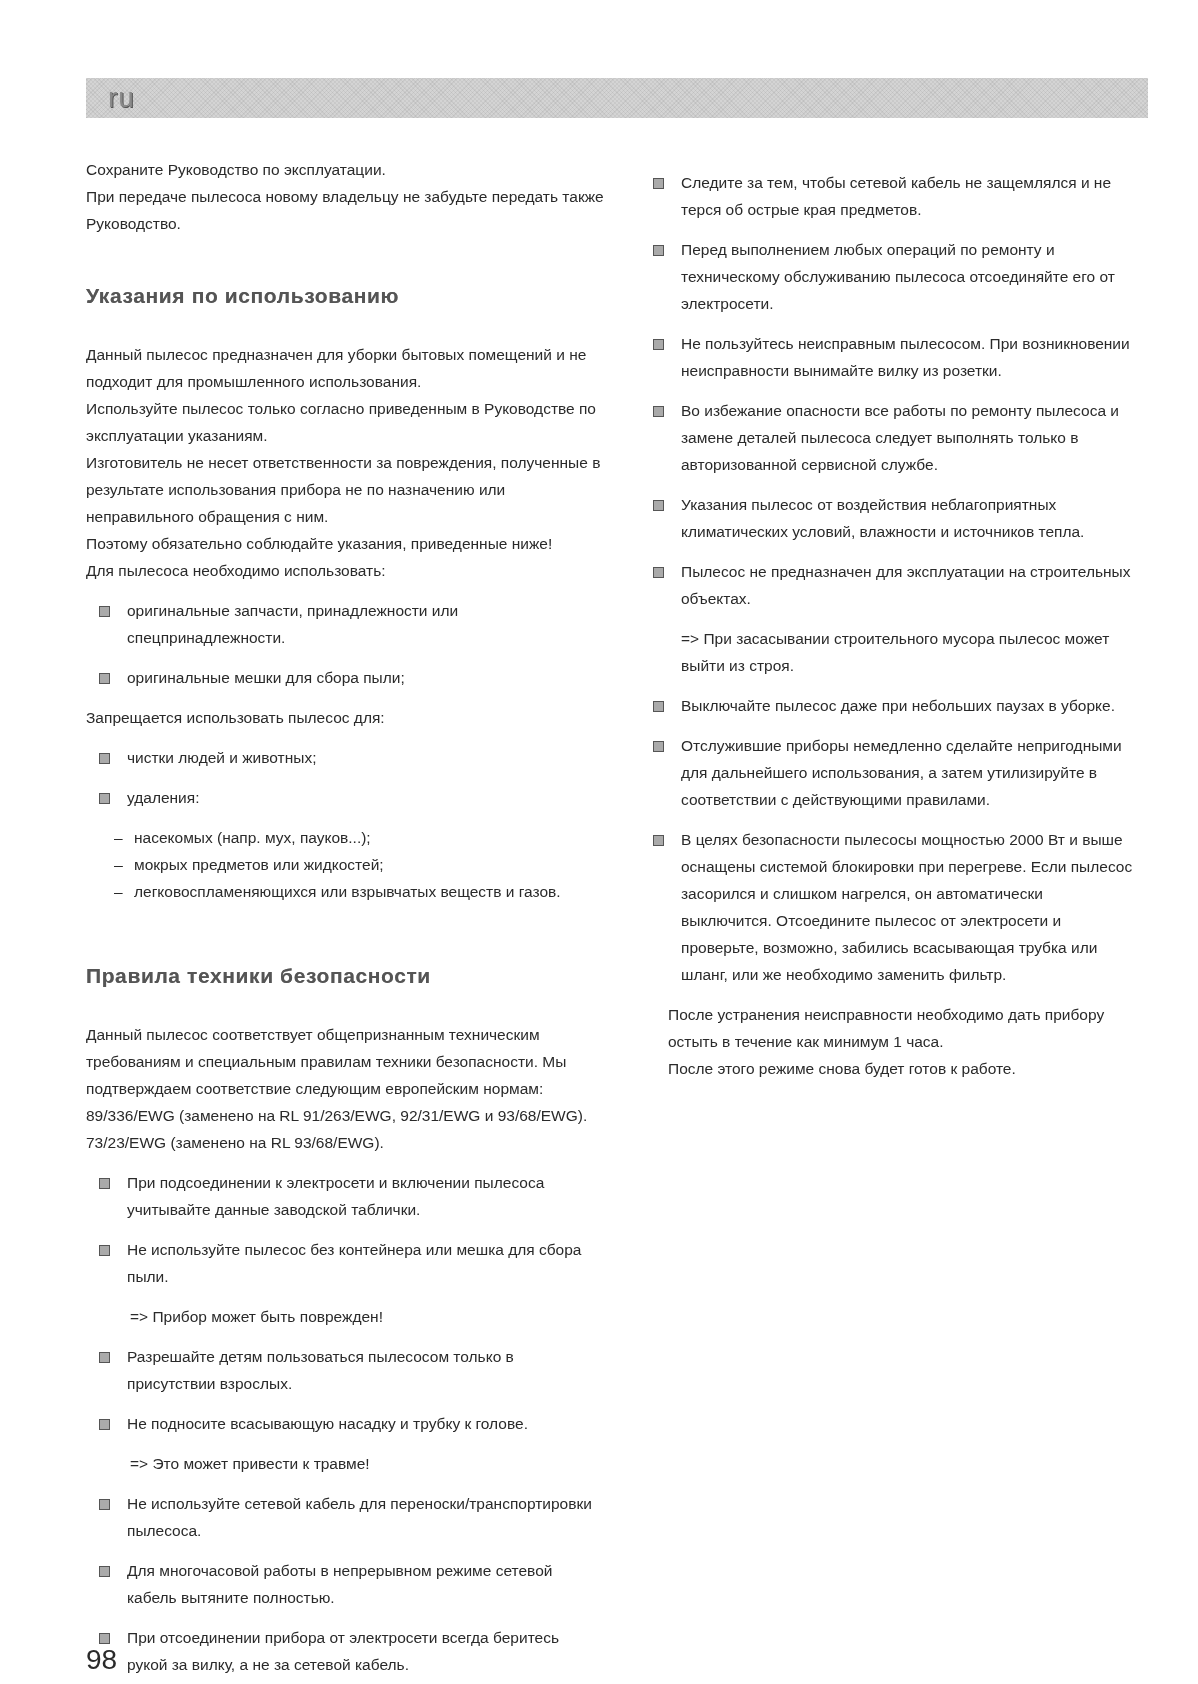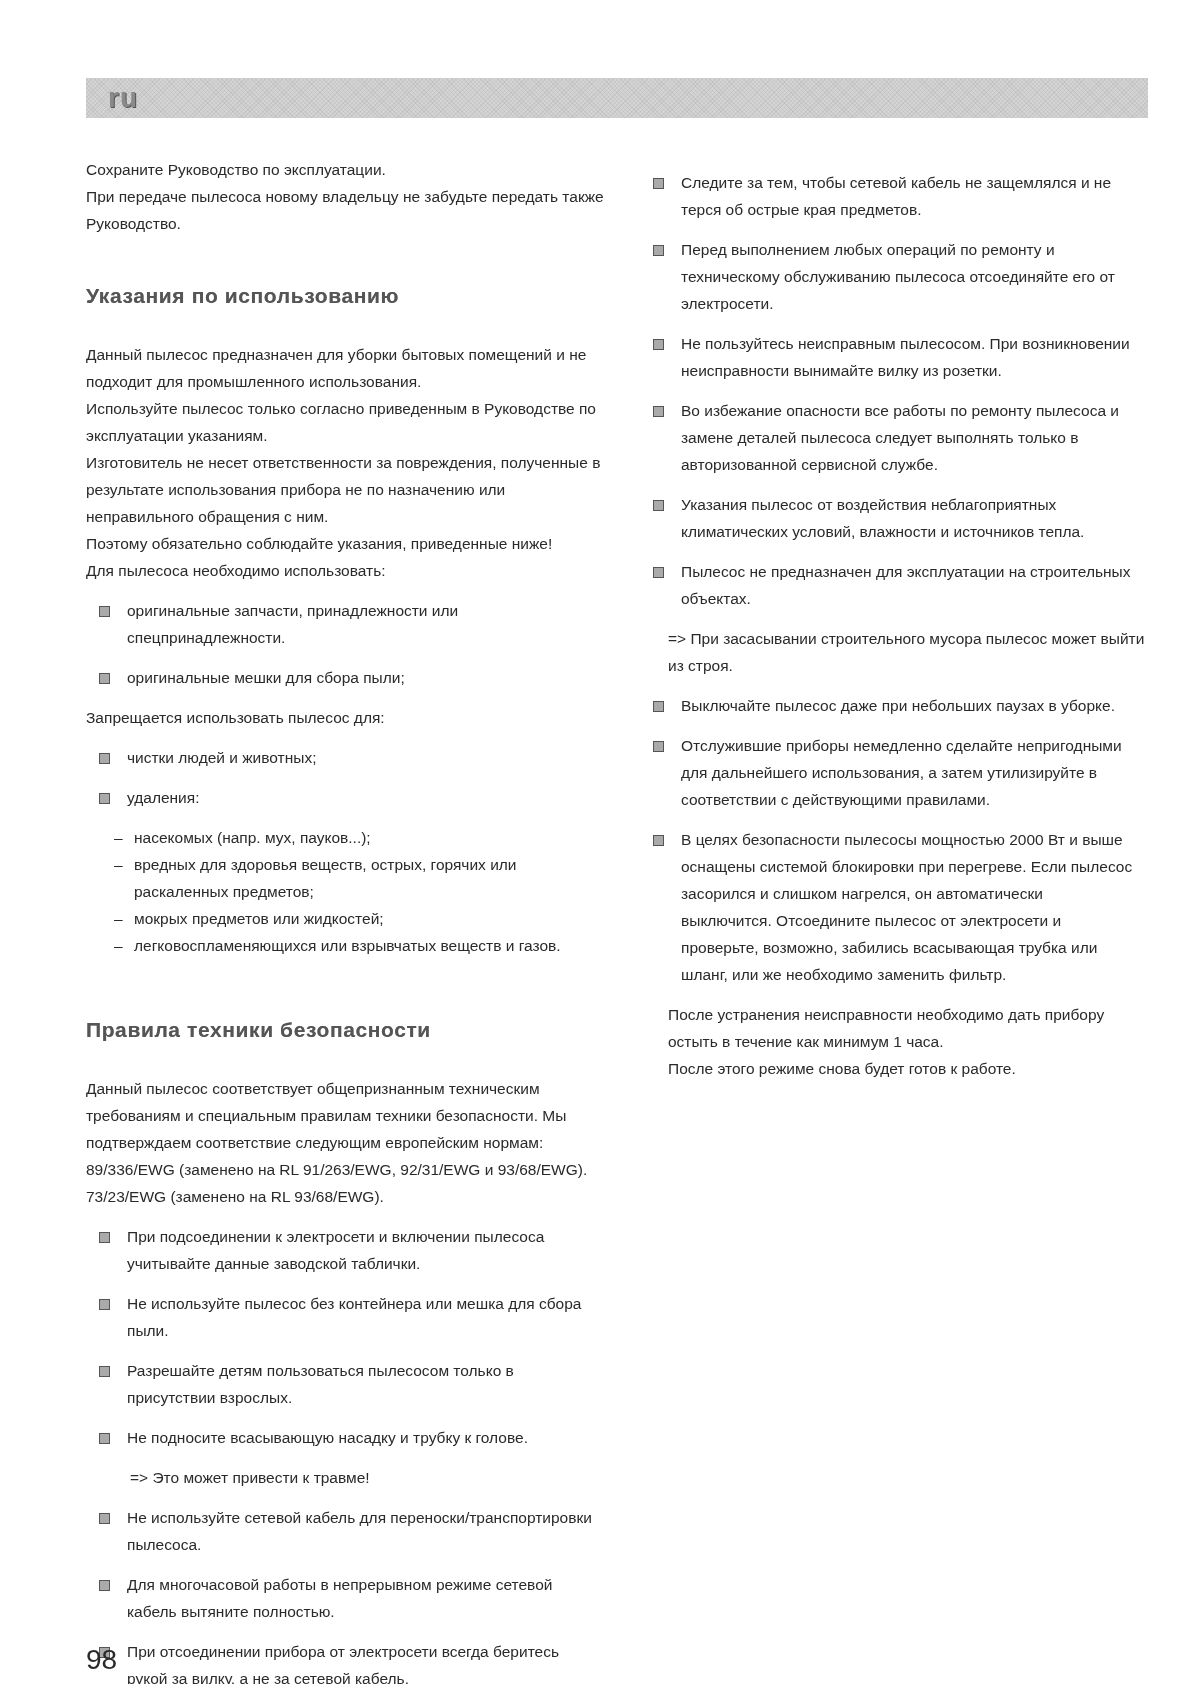--- a/index.html
+++ b/index.html
@@ -8,21 +8,21 @@
     font-family: "Liberation Sans", sans-serif; color: #2a2a2a;
   }
   .lang-band {
     position: absolute; left: 86px; top: 78px; width: 1062px; height: 40px;
     background:
       repeating-linear-gradient(45deg, rgba(0,0,0,0.05) 0 1px, transparent 1px 3px),
       repeating-linear-gradient(-45deg, rgba(0,0,0,0.05) 0 1px, transparent 1px 3px),
       #d4d4d4;
   }
   .lang-code {
-    position: absolute; left: 22px; top: 4px; font-size: 28px; font-weight: bold;
+    position: absolute; left: 22px; top: 4px; font-size: 28px; font-weight: normal;
     color: #8a8a8a; letter-spacing: 1px;
     text-shadow: 1px 1px 0 #555;
   }
   .col { position: absolute; font-size: 15.5px; line-height: 27px; }
   .col-left { left: 86px; top: 156px; width: 520px; }
   .col-right { left: 640px; top: 156px; width: 510px; }
   .p { margin: 0; }
   .h2 {
     font-size: 21px; color: #555; font-weight: bold; letter-spacing: 0.6px;
     margin: 0; line-height: 30px;
@@ -32,21 +32,21 @@
   .h2-wrap { margin-bottom: 30px; }
   .sec-gap { margin-top: 56px; }
   .bullet { position: relative; padding-left: 28px; margin: 13px; }
   .bullet .sq {
     position: absolute; left: 0; top: 9px; width: 9px; height: 9px;
     background: #aaa; border: 1px solid #555;
   }
   .dash { position: relative; padding-left: 48px; margin: 0; }
   .dash .d { position: absolute; left: 28px; top: 0; }
   .arrow-note { margin: 0; padding-left: 44px; }
-  .arrow-note-r { margin: 0; padding-left: 28px; }
+  .arrow-note-r { margin: 13px; padding-left: 28px; }
   .tail { margin: 0; padding-left: 28px; }
   .page-num {
     position: absolute; left: 86px; top: 1644px; font-size: 28px; color: #2a2a2a;
   }
 </style>
 </head>
 <body>
 
 <div class="lang-band">
   <span class="lang-code">ru</span>
@@ -66,31 +66,32 @@
   <p class="p">Используйте пылесос только согласно приведенным в Руководстве по эксплуатации указаниям.</p>
   <p class="p">Изготовитель не несет ответственности за повреждения, полученные в результате использования прибора не по назначению или неправильного обращения с ним.</p>
   <p class="p">Поэтому обязательно соблюдайте указания, приведенные ниже!</p>
   <p class="p">Для пылесоса необходимо использовать:</p>
   <p class="bullet"><span class="sq"></span><span>оригинальные запчасти, принадлежности или спецпринадлежности.</span></p>
   <p class="bullet"><span class="sq"></span><span>оригинальные мешки для сбора пыли;</span></p>
   <p class="p">Запрещается использовать пылесос для:</p>
   <p class="bullet"><span class="sq"></span><span>чистки людей и животных;</span></p>
   <p class="bullet"><span class="sq"></span><span>удаления:</span></p>
   <p class="dash"><span class="d">–</span><span>насекомых (напр. мух, пауков...);</span></p>
-  <p class="dash"><span class="d">–</span><span> вредных для здоровья веществ, острых, горячих или раскаленных предметов;</span></p>
+  <p class="dash"><span class="d">–</span></p>
   <p class="dash"><span class="d">–</span><span>мокрых предметов или жидкостей;</span></p>
   <p class="dash"><span class="d">–</span><span>легковоспламеняющихся или взрывчатых веществ и газов.</span></p>
 
   <div class="h2-wrap sec-gap">
       <h2 class="h2">Правила техники безопасности</h2>
     </div>
 
   <p class="p">Данный пылесос соответствует общепризнанным техническим требованиям и специальным правилам техники безопасности. Мы подтверждаем соответствие следующим европейским нормам: 89/336/EWG (заменено на RL 91/263/EWG, 92/31/EWG и 93/68/EWG). 73/23/EWG (заменено на RL 93/68/EWG).</p>
   <p class="bullet"><span class="sq"></span><span>При подсоединении к электросети и включении пылесоса учитывайте данные заводской таблички.</span></p>
   <p class="bullet"><span class="sq"></span><span>Не используйте пылесос без контейнера или мешка для сбора пыли.</span></p>
+  <p class="arrow-note">=&gt; Прибор может быть поврежден!</p>
   <p class="bullet"><span class="sq"></span><span>Разрешайте детям пользоваться пылесосом только в присутствии взрослых.</span></p>
   <p class="bullet"><span class="sq"></span><span>Не подносите всасывающую насадку и трубку к голове.</span></p>
   <p class="arrow-note">=&gt; Это может привести к травме!</p>
   <p class="bullet"><span class="sq"></span><span>Не используйте сетевой кабель для переноски/транспортировки пылесоса.</span></p>
   <p class="bullet"><span class="sq"></span><span>Для многочасовой работы в непрерывном режиме сетевой кабель вытяните полностью.</span></p>
   <p class="bullet"><span class="sq"></span><span>При отсоединении прибора от электросети всегда беритесь рукой за вилку, а не за сетевой кабель.</span></p>
 </div>
 
 <div class="col col-right">
   <p class="bullet"><span class="sq"></span><span>Следите за тем, чтобы сетевой кабель не защемлялся и не терся об острые края предметов.</span></p>

